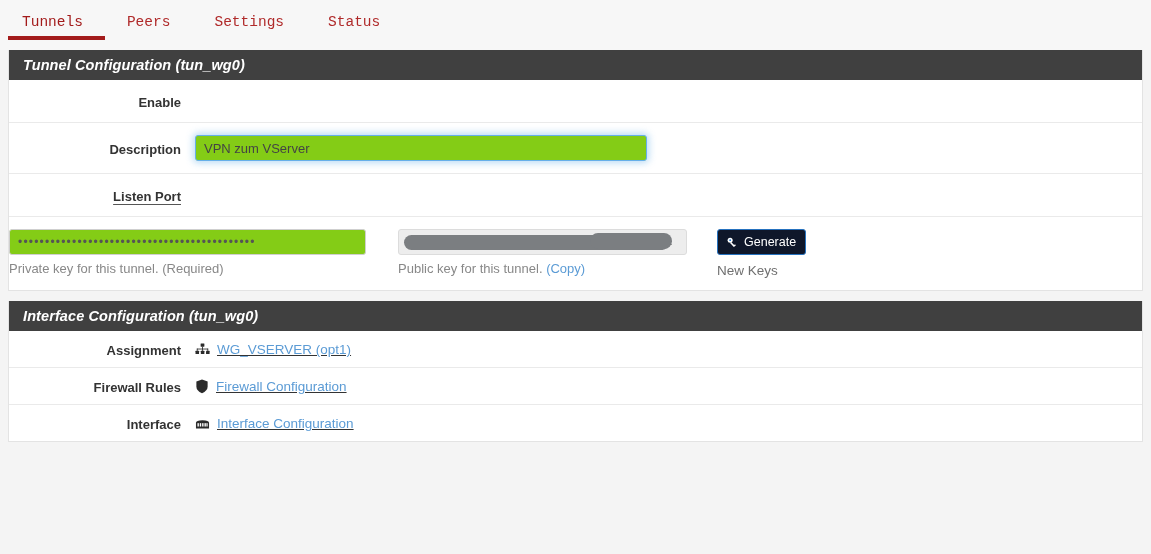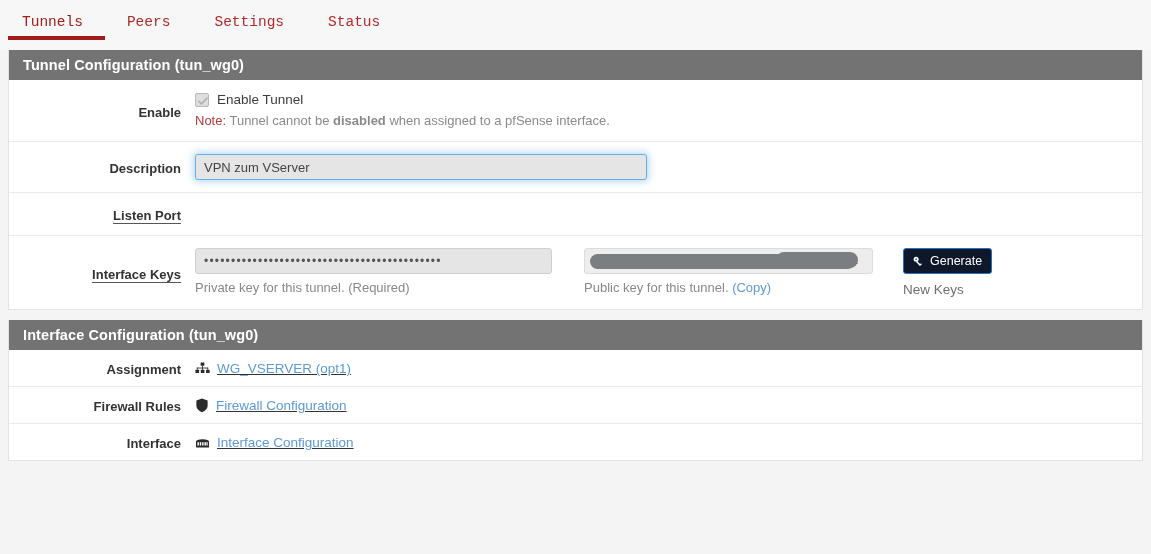--- a/index.html
+++ b/index.html
@@ -53,26 +53,27 @@
 
   
   .panel {
     margin: 0 8px 10px 8px;
     background: #fff;
     border: 1px solid #e3e3e3;
     border-top: none;
     box-sizing: border-box;
   }
   .panel-heading {
-    background: #737373;
+    background: #404040;
     color: #fff;
     font-weight: bold;
     font-size: 14.5px;
     padding: 7px 0 7px 14px;
     letter-spacing: .1px;
+    font-style: italic;
   }
 
   .row {
     display: flex;
     align-items: center;
     border-bottom: 1px solid #eaeaea;
     padding: 12px 0 12px 0;
     min-height: 28px;
     box-sizing: border-box;
   }
@@ -108,21 +109,21 @@
   
   input.tin {
     font-family: "Liberation Sans", sans-serif;
     font-size: 13px;
     color: #444;
     height: 26px;
     box-sizing: border-box;
     padding: 3px 8px;
     border: 1px solid #cfcfcf;
     border-radius: 3px;
-    background: #e5e5e5;
+    background: #84cc16;
     outline: none;
   }
   input.tin.focused {
     border-color: #66afe9;
     box-shadow: 0 0 7px 2px rgba(102,175,233,.45);
   }
   input.tin.ro {
     background: #ededed;
     border-color: #dcdcdc;
     color: #3a3a3a;
@@ -230,48 +231,34 @@
       <span>Status</span>
     </div>
   </div>
 </div>
 
 <div class="panel">
   <div class="panel-heading">Tunnel Configuration (tun_wg0)</div>
 
   <div class="row">
     <div class="lbl">Enable</div>
-    <div class="ctrl">
-      <div class="cbline">
-        <span class="cbox">
-          <svg width="12" height="12" viewBox="0 0 12 12">
-            <path d="M2 6.3 L4.5 8.8 L10 3.2" fill="none" stroke="#b3b3b3" stroke-width="1.8" stroke-linecap="round" stroke-linejoin="round"></path>
-          </svg>
-        </span>
-        <span class="cblabel">Enable Tunnel</span>
-      </div>
-      <div class="help">
-        <span class="note-red">Note:</span><span class="note-txt"> Tunnel cannot be </span><b class="note-txt">disabled</b><span class="note-txt"> when assigned to a pfSense interface.</span>
-      </div>
-    </div>
   </div>
 
   <div class="row">
     <div class="lbl">Description</div>
     <div class="ctrl">
       <input id="desc-input" class="tin focused" type="text" value="VPN zum VServer" style="">
     </div>
   </div>
 
   <div class="row">
     <div class="lbl helped">Listen Port</div>
   </div>
 
   <div class="row">
-    <div class="lbl helped">Interface Keys</div>
     <div class="ctrl">
       <div class="keys-wrap">
 
         <div class="keycol priv">
           <input id="privkey-input" class="tin" type="text" value="••••••••••••••••••••••••••••••••••••••••••••" style="">
           <div class="help">Private key for this tunnel. (Required)</div>
         </div>
 
         <div class="keycol pub">
           <input id="pubkey-input" class="tin ro" type="text" readonly="" value="gdo/NxV1g=" style="">

